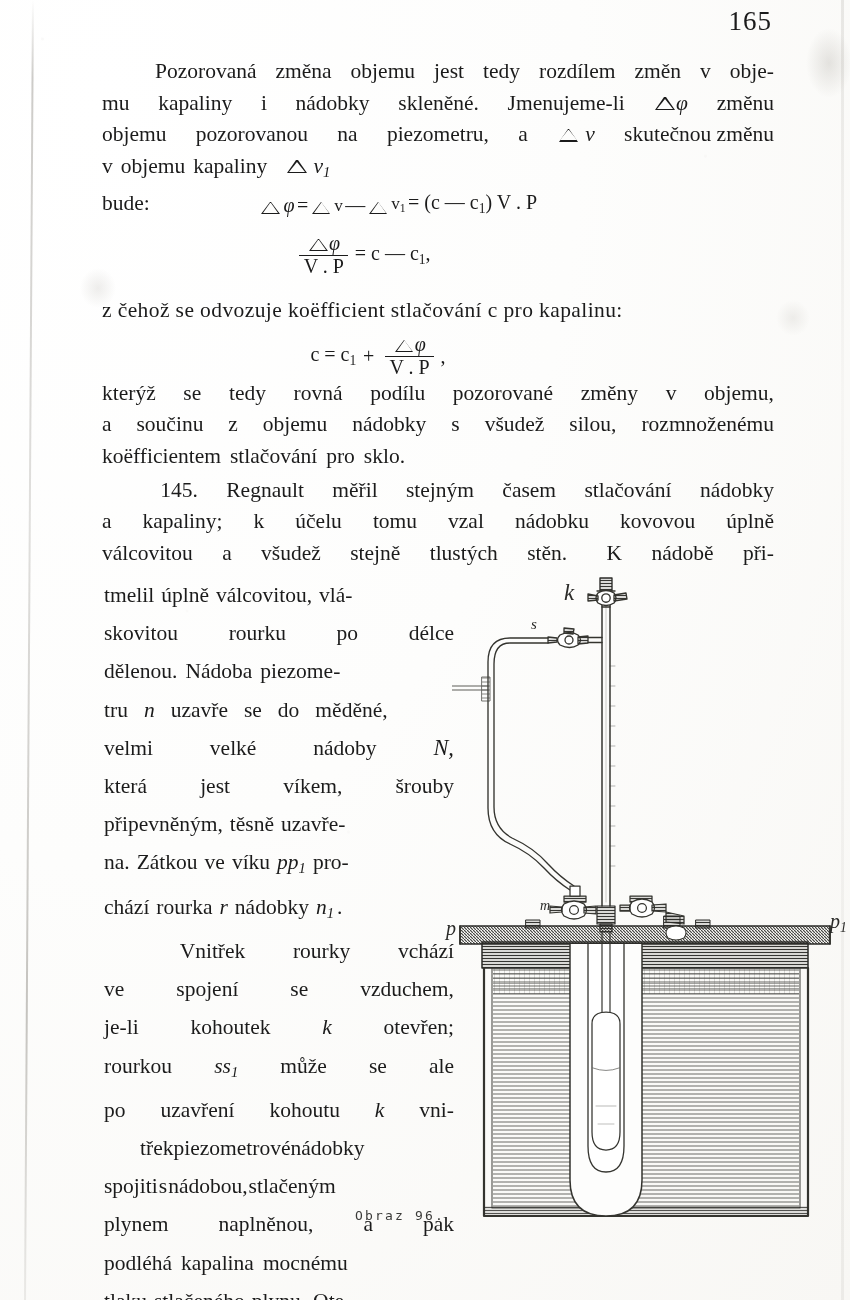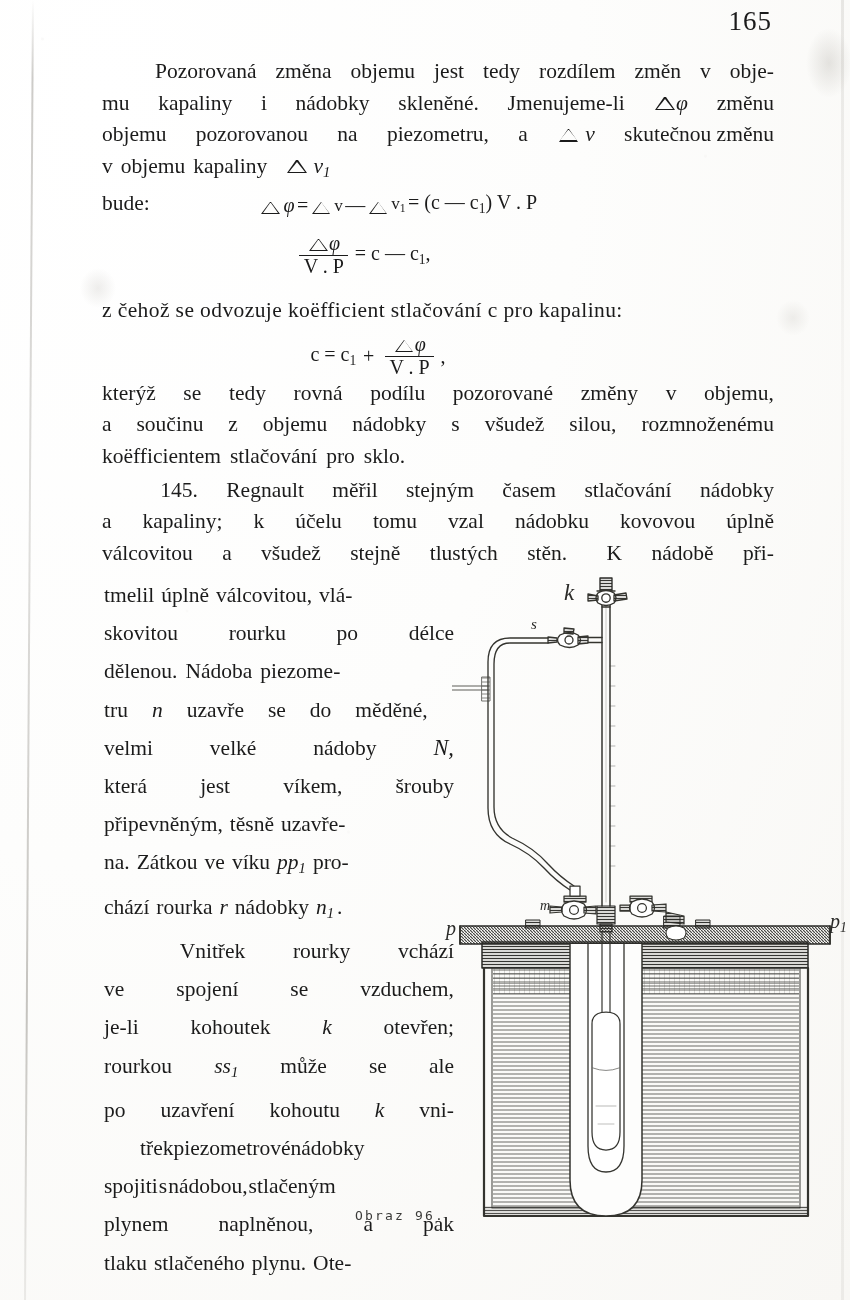--- a/index.html
+++ b/index.html
@@ -237,21 +237,21 @@
     <span class="w">po</span>
     <span class="w">délce</span>
   </div>
 
   <div class="line just nostretch" style="gap:8px;">
     <span class="w">dělenou.</span>
     <span class="w">Nádoba</span>
     <span class="w">piezome-</span>
   </div>
 
-  <div class="line just nostretch" style="gap:24px;">
+  <div class="line just nostretch" style="gap:16px;">
     <span class="w">tru</span>
     <span class="w it">n</span>
     <span class="w">uzavře</span>
     <span class="w">se</span>
     <span class="w">do</span>
     <span class="w">měděné,</span>
   </div>
 
   <div class="line just">
     <span class="w">velmi</span>
@@ -341,20 +341,25 @@
     <span class="w">stlačeným</span>
   </div>
 
   <div class="line just">
     <span class="w">plynem</span>
     <span class="w">naplněnou,</span>
     <span class="w">a</span>
     <span class="w">pak</span>
   </div>
 
+  <div class="line just nostretch" style="gap:9px;">
+    <span class="w">podléhá</span>
+    <span class="w">kapalina</span>
+    <span class="w">mocnému</span>
+  </div>
 
   <div class="line just nostretch" style="gap:7px;">
     <span class="w">tlaku</span>
     <span class="w">stlačeného</span>
     <span class="w">plynu.</span>
     <span class="w">Ote-</span>
   </div>
 </div>
 
 <div class="figure">

